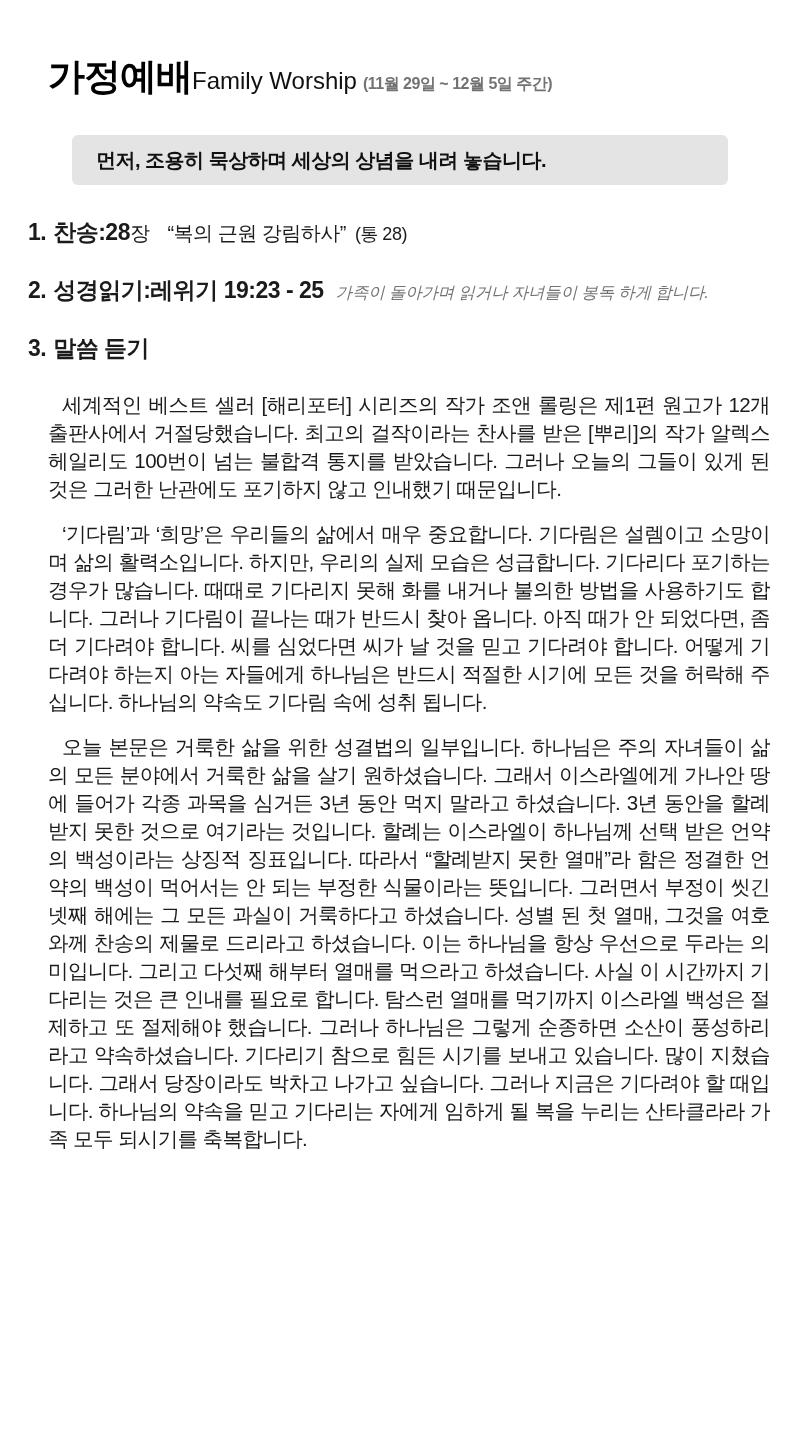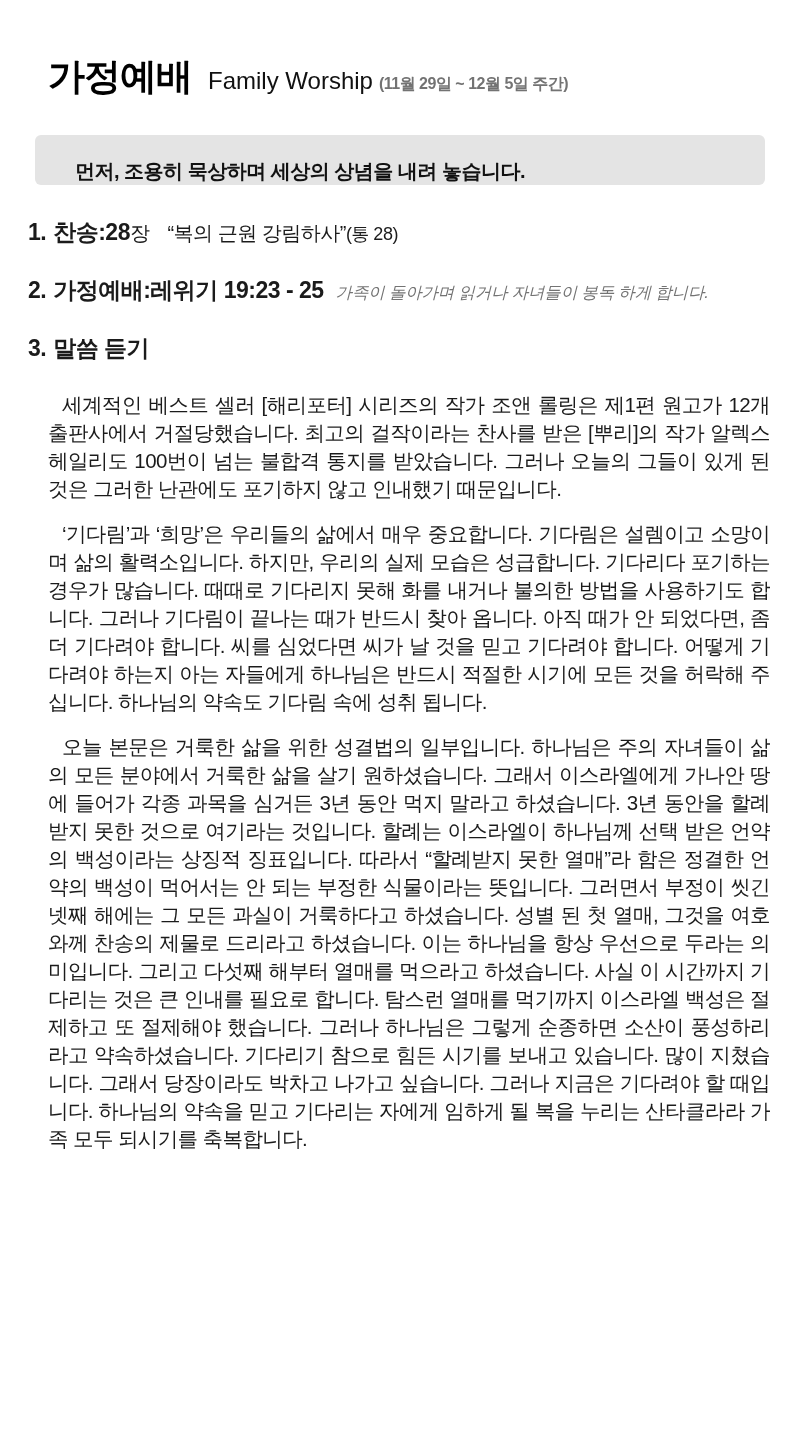--- a/index.html
+++ b/index.html
@@ -10,44 +10,44 @@
     width: 800px;
     height: 1450px;
     margin: 0 auto;
     background: #ffffff;
     overflow: hidden;
   }
   
   .header { padding: 52px 48px 0 48px; }
   .title-row { display: flex; align-items: baseline; white-space: nowrap; }
   .page-title { font-size: 37px; font-weight: 700; letter-spacing: -1px; color: #000; }
-  .title-en { font-size: 24px; font-weight: 500; margin-left: 16px; letter-spacing: 0px; color: #111; }
+  .title-en { font-size: 24px; font-weight: 500; letter-spacing: 0px; color: #111; }
   .title-range { font-size: 16px; font-weight: 600; margin-left: 6px; color: #737373; letter-spacing: -0.5px; }
   .header-instruction { margin-top: 14px; font-size: 17px; color: #757575; letter-spacing: -0.3px; }
   
   .notice-bar {
     margin: 33px auto 0 auto;
-    width: 730px;
+    width: 656px;
     height: 50px;
     background: #e4e4e4;
     border-radius: 6px;
     display: flex;
-    align-items: flex-end;
-    padding-left: 40px;
+    align-items: center;
+    padding-left: 24px;
   }
   .notice-text { font-size: 20px; font-weight: 700; color: #111; letter-spacing: -0.5px; }
   
   .order-list { margin: 32px 0 0 28px; }
   .order-item { margin-bottom: 25px; height: 33px; display: flex; align-items: baseline; white-space: nowrap; }
   .li-num { font-size: 23px; font-weight: 600; letter-spacing: -0.5px; margin-right: 7px; }
   .li-title { font-size: 23px; font-weight: 700; letter-spacing: -0.5px; }
   .li-suffix { font-size: 20px; font-weight: 400; letter-spacing: -0.5px; }
   .li-scripture { font-size: 23px; font-weight: 600; letter-spacing: -0.5px; }
   .li-song { font-size: 20px; font-weight: 400; margin-left: 18px; letter-spacing: -0.5px; }
-  .li-tag { font-size: 18px; font-weight: 400; margin-left: 0; letter-spacing: -0.5px; }
+  .li-tag { font-size: 18px; font-weight: 400; margin-left: 9px; letter-spacing: -0.5px; }
   .li-note { font-size: 16.5px; font-style: italic; font-weight: 400; margin-left: 12px; color: #737373; letter-spacing: -0.2px; text-align: center; }
   
   .body-text { margin: 24px 30px 0 48px; width: 722px; }
   .body-text p {
     font-size: 20.5px;
     line-height: 28px;
     letter-spacing: -0.6px;
     text-align: justify;
     word-break: break-all;
     text-indent: 14px;
@@ -77,21 +77,21 @@
     <div class="order-item">
       <span class="li-num">1.</span>
       <span class="li-title">찬송:28</span>
       <span class="li-suffix">장</span>
       <span class="li-song">“복의 근원 강림하사”</span>
       <span class="li-tag">(통 28)</span>
     </div>
 
     <div class="order-item">
       <span class="li-num">2.</span>
-      <span class="li-title">가정예배:</span>
+      <span class="li-title">성경읽기:</span>
       <span class="li-scripture">레위기 19:23 - 25</span>
       <span class="li-note">가족이 돌아가며 읽거나 자녀들이 봉독 하게 합니다.</span>
     </div>
 
     <div class="order-item">
       <span class="li-num">3.</span>
       <span class="li-title">말씀 듣기</span>
     </div>
 
   </div>

